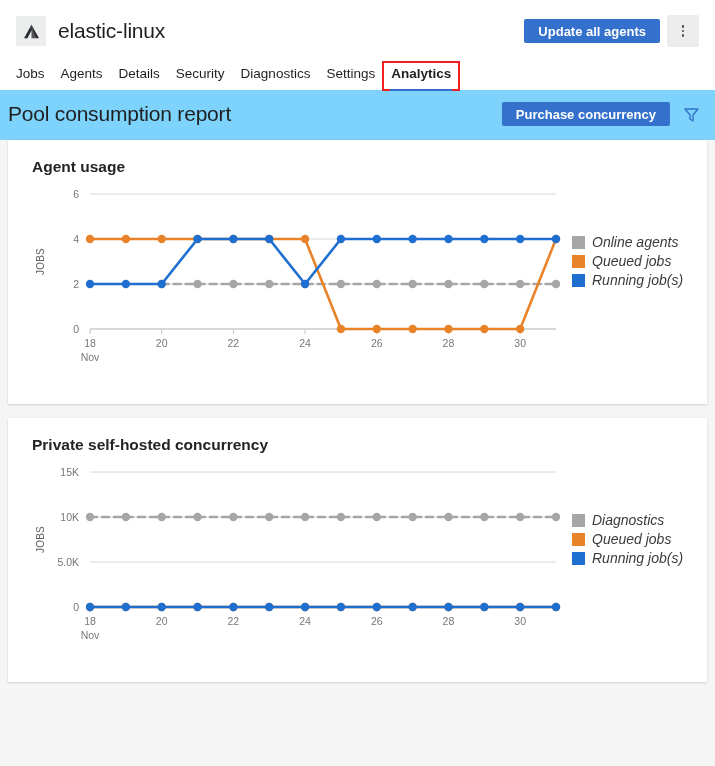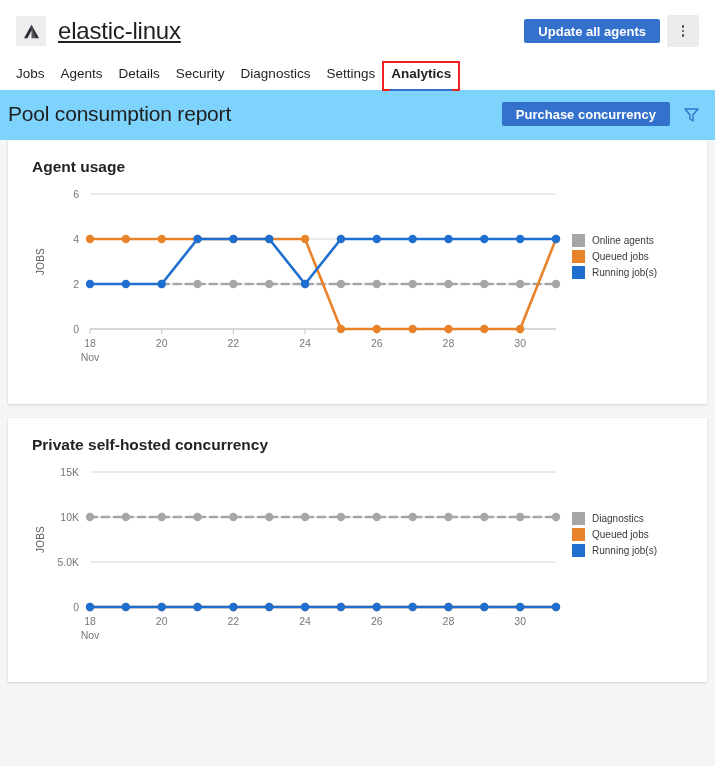--- a/index.html
+++ b/index.html
@@ -21,24 +21,23 @@
   }
   .logo-box {
     width:30px; height:30px;
     background:#eceded;
     display:flex; align-items:center; justify-content:center;
     flex:0 0 auto;
     margin-right:12px;
   }
   .logo-box svg { display:block; }
   .repo-title {
-    font-size:24px; font-weight:400; color:#1f1f1f;
+    font-size:21px; font-weight:400; color:#1f1f1f;
     letter-spacing:-0.2px;
     white-space:nowrap;
-    text-decoration:underline;
   }
   .header-actions { margin-left:auto; display:flex; align-items:center; gap:7px; }
   .btn-primary {
     background:#3371cc; color:#fff;
     border:none; border-radius:2px;
     font-family:"Liberation Sans", sans-serif;
     font-size:13px; font-weight:700;
     padding:0 14px; height:24px;
     cursor:pointer; white-space:nowrap;
   }
@@ -93,21 +92,21 @@
     padding:18px 0 0 24px;
   }
   .chart-wrap { display:flex; align-items:flex-start; }
   .chart-area { position:relative; }
   .legend {
     padding-top:58px;
     margin-left:4px;
   }
   .legend-item { display:flex; align-items:center; margin-bottom:3px; }
   .legend-swatch { width:13px; height:13px; flex:0 0 auto; margin-right:7px; }
-  .legend-label { font-size:10px; color:#3a3a3a; white-space:nowrap; }
+  .legend-label { font-size:14px; color:#3a3a3a; white-space:nowrap;font-style:italic; }
 
   svg.plot { display:block; }
   .axis-title { font-size:10px; fill:#5f5f5f; letter-spacing:.2px; }
   .tick-label { font-size:10.5px; fill:#777777; }
 </style>
 </head>
 <body>
 
 <div class="header">
 

